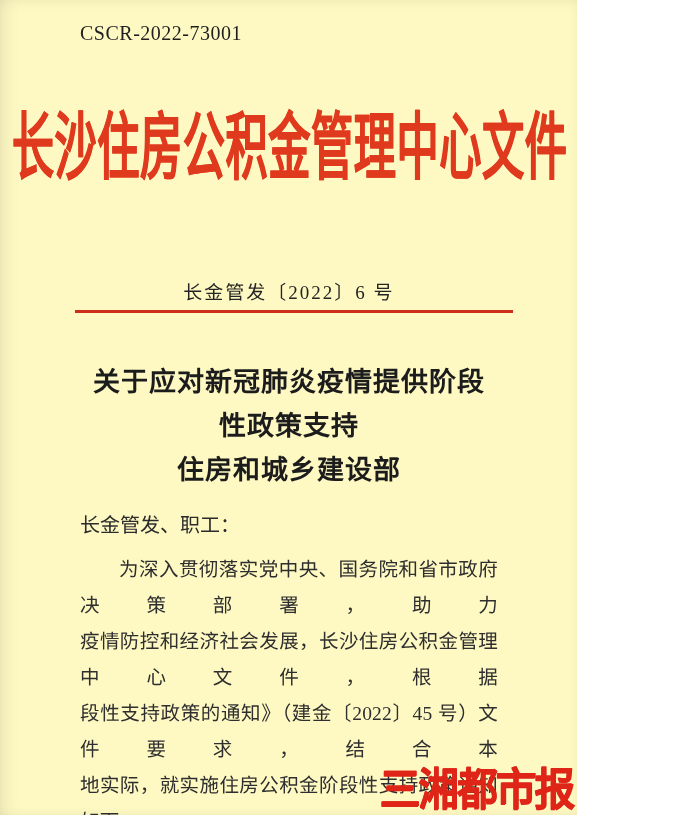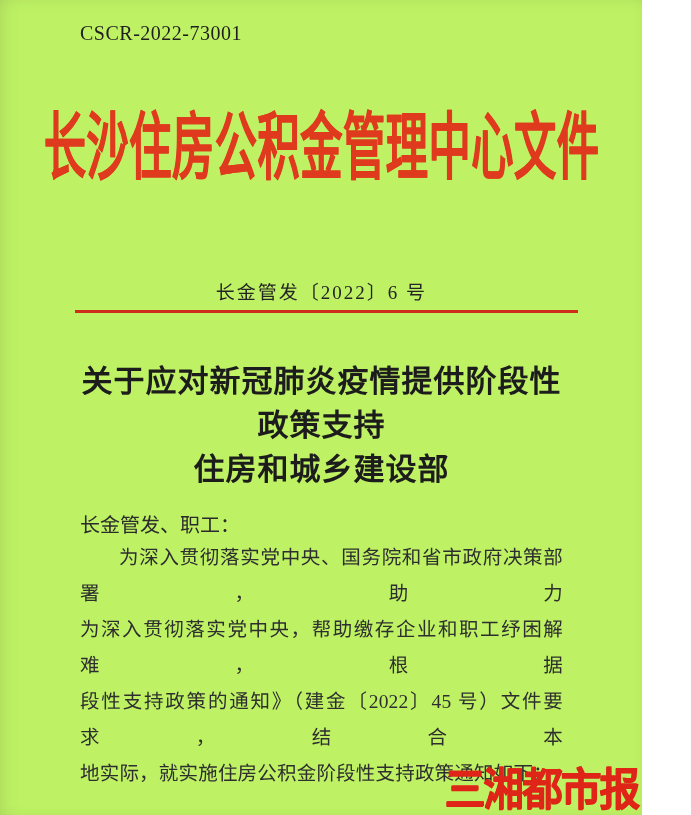--- a/index.html
+++ b/index.html
@@ -2,25 +2,25 @@
 <html lang="zh-CN"><head>
 <meta charset="utf-8">
 <style>
   html, body {
     margin: 0;
     padding: 0;
     background: #ffffff;
   }
   .page {
     position: relative;
-    width: 642px;
+    width: 577px;
     height: 815px;
     box-sizing: border-box;
     padding: 0 79px 0 80px;
-    background: #bef264;
+    background: #fef9c3;
     overflow: hidden;
     font-family: "Liberation Serif", serif;
     color: #2b2b2b;
     box-shadow: inset 14px 0 20px -14px rgba(70,65,60,0.18),
                 inset 0 10px 16px -12px rgba(70,65,60,0.10),
                 inset -6px -6px 14px -10px rgba(70,65,60,0.10);
   }
 
   .doc-code {
     padding-top: 20px;
@@ -60,21 +60,21 @@
 
   .red-rule {
     border: none;
     height: 3px;
     background: #cd2f1b;
     margin: 3px -15px 0 -5px;
   }
 
   .doc-title {
     margin: 47px 0 0 0;
-    font-size: 31px;
+    font-size: 27px;
     line-height: 44px;
     font-weight: bold;
     text-align: center;
     color: #1c1c1c;
     letter-spacing: 1px;
   }
 
   .salutation {
     margin-top: 18px;
     font-size: 20px;
@@ -84,21 +84,21 @@
   .body-line {
     margin: 0;
     font-size: 19.5px;
     line-height: 36px;
     text-align: justify;
     color: #2e2e2e;
     letter-spacing: 0.2px;
   }
   .body-line.jl { text-align-last: justify; }
   .body-line.indent { text-indent: 2em; }
-  .para-start { }
+  .para-start { margin-top: 12px; }
 
   .watermark {
     position: absolute;
     right: 4px;
     bottom: 3px;
     font-family: "Liberation Sans", sans-serif;
     font-weight: 900;
     font-size: 45px;
     line-height: 1;
     color: #df2418;
@@ -125,19 +125,19 @@
   <hr class="red-rule">
 
   <h2 class="doc-title">
     <span>关于应对新冠肺炎疫情提供阶段性政策支持</span><br>
     <span>住房和城乡建设部</span>
   </h2>
 
   <div class="salutation">长金管发、职工：</div>
 
   <p class="body-line jl indent para-start">为深入贯彻落实党中央、国务院和省市政府决策部署，助力</p>
-  <p class="body-line jl">为深入贯彻落实党中央，帮助缴存企业和职工纾困解难，根据</p>
+  <p class="body-line jl">疫情防控和经济社会发展，长沙住房公积金管理中心文件，根据</p>
   <p class="body-line jl">段性支持政策的通知》（建金〔2022〕45 号）文件要求，结合本</p>
   <p class="body-line">地实际，就实施住房公积金阶段性支持政策通知如下：</p>
 
   <div class="watermark">三湘都市报</div>
 
 </div>
 
 </body></html>

